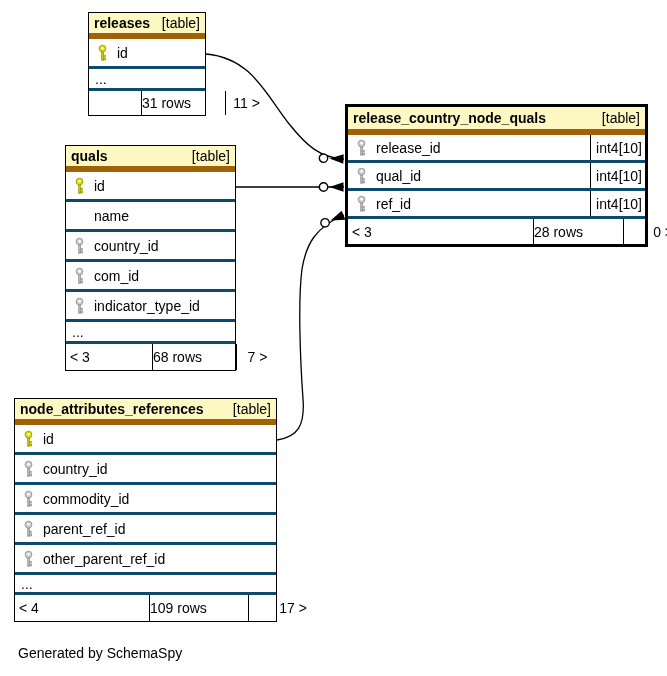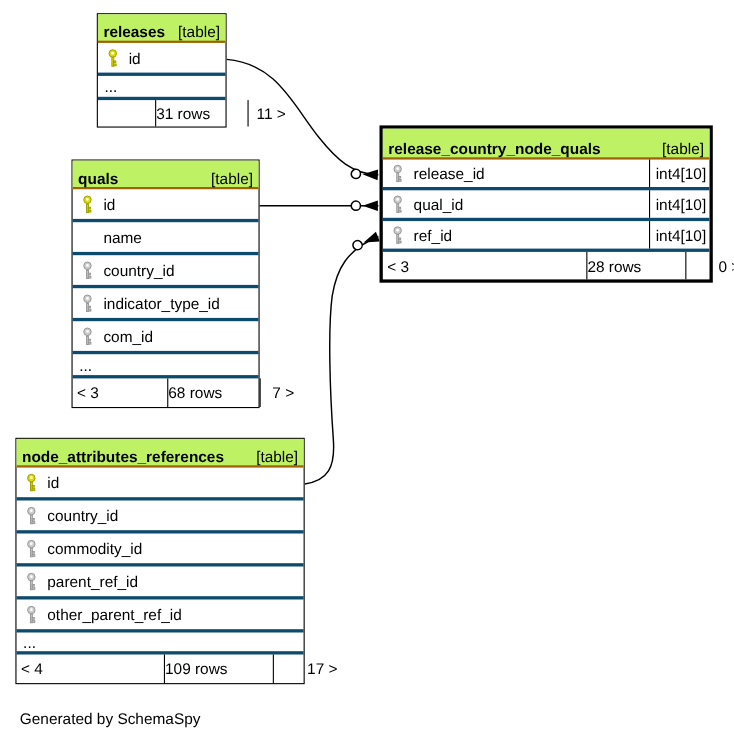--- a/index.html
+++ b/index.html
@@ -10,22 +10,22 @@
   }
   .connectors{position:absolute;left:0;top:0;z-index:1;}
   .connectors path{fill:none;stroke:#000;stroke-width:1.3px;}
 
   .tbl{
     position:absolute;z-index:2;background:#ffffff;
     border:1px solid #000;box-sizing:border-box;
   }
   .tbl.thick{border-width:3px;}
   .hdr{
-    display:flex;justify-content:space-between;align-items:flex-end;
-    background:#bef264;border-bottom:2px solid #a16207;
+    display:flex;justify-content:space-between;align-items:center;
+    background:#fef9c3;border-bottom:6px solid #a16207;
     padding:0 5px;box-sizing:border-box;
   }
   .hdr .nm{font-weight:bold;white-space:nowrap;}
   .hdr .tag{white-space:nowrap;margin-left:6px;}
 
   .row{
     display:flex;align-items:center;border-bottom:3px solid #0c4a6e;
     box-sizing:border-box;padding-left:8px;justify-content:flex-end;
   }
   .row.more{padding-left:6px;}
@@ -128,41 +128,41 @@
         </svg>
       </span>
     <span class="cname">country_id</span>
   </div>
   <div class="row r30">
     <span class="iconbox">
         <svg class="key fk" width="11" height="17" viewBox="0 0 11 17">
           <use href="#key-glyph"></use>
         </svg>
       </span>
+    <span class="cname">com_id</span>
+  </div>
+  <div class="row r30">
+    <span class="iconbox">
+        <svg class="key fk" width="11" height="17" viewBox="0 0 11 17">
+          <use href="#key-glyph"></use>
+        </svg>
+      </span>
     <span class="cname">indicator_type_id</span>
-  </div>
-  <div class="row r30">
-    <span class="iconbox">
-        <svg class="key fk" width="11" height="17" viewBox="0 0 11 17">
-          <use href="#key-glyph"></use>
-        </svg>
-      </span>
-    <span class="cname">com_id</span>
   </div>
   <div class="row more r22">
     <span class="cname">...</span>
   </div>
   <div class="ftr f26">
     <span class="fc al" style="flex:0 0 52px;">&lt; 3</span>
     <span class="fc ac" style="flex:1;">68 rows</span>
     <span class="fc ac" style="flex:0 0 42px;">7 &gt;</span>
   </div>
 </div>
 
-<div class="tbl thick" style="left:345px;top:114px;width:303px;">
+<div class="tbl thick" style="left:345px;top:104px;width:303px;">
   <div class="hdr h28">
     <span class="nm">release_country_node_quals</span>
     <span class="tag">[table]</span>
   </div>
   <div class="row r28">
     <span class="iconbox">
         <svg class="key fk" width="11" height="17" viewBox="0 0 11 17">
           <use href="#key-glyph"></use>
         </svg>
       </span>

